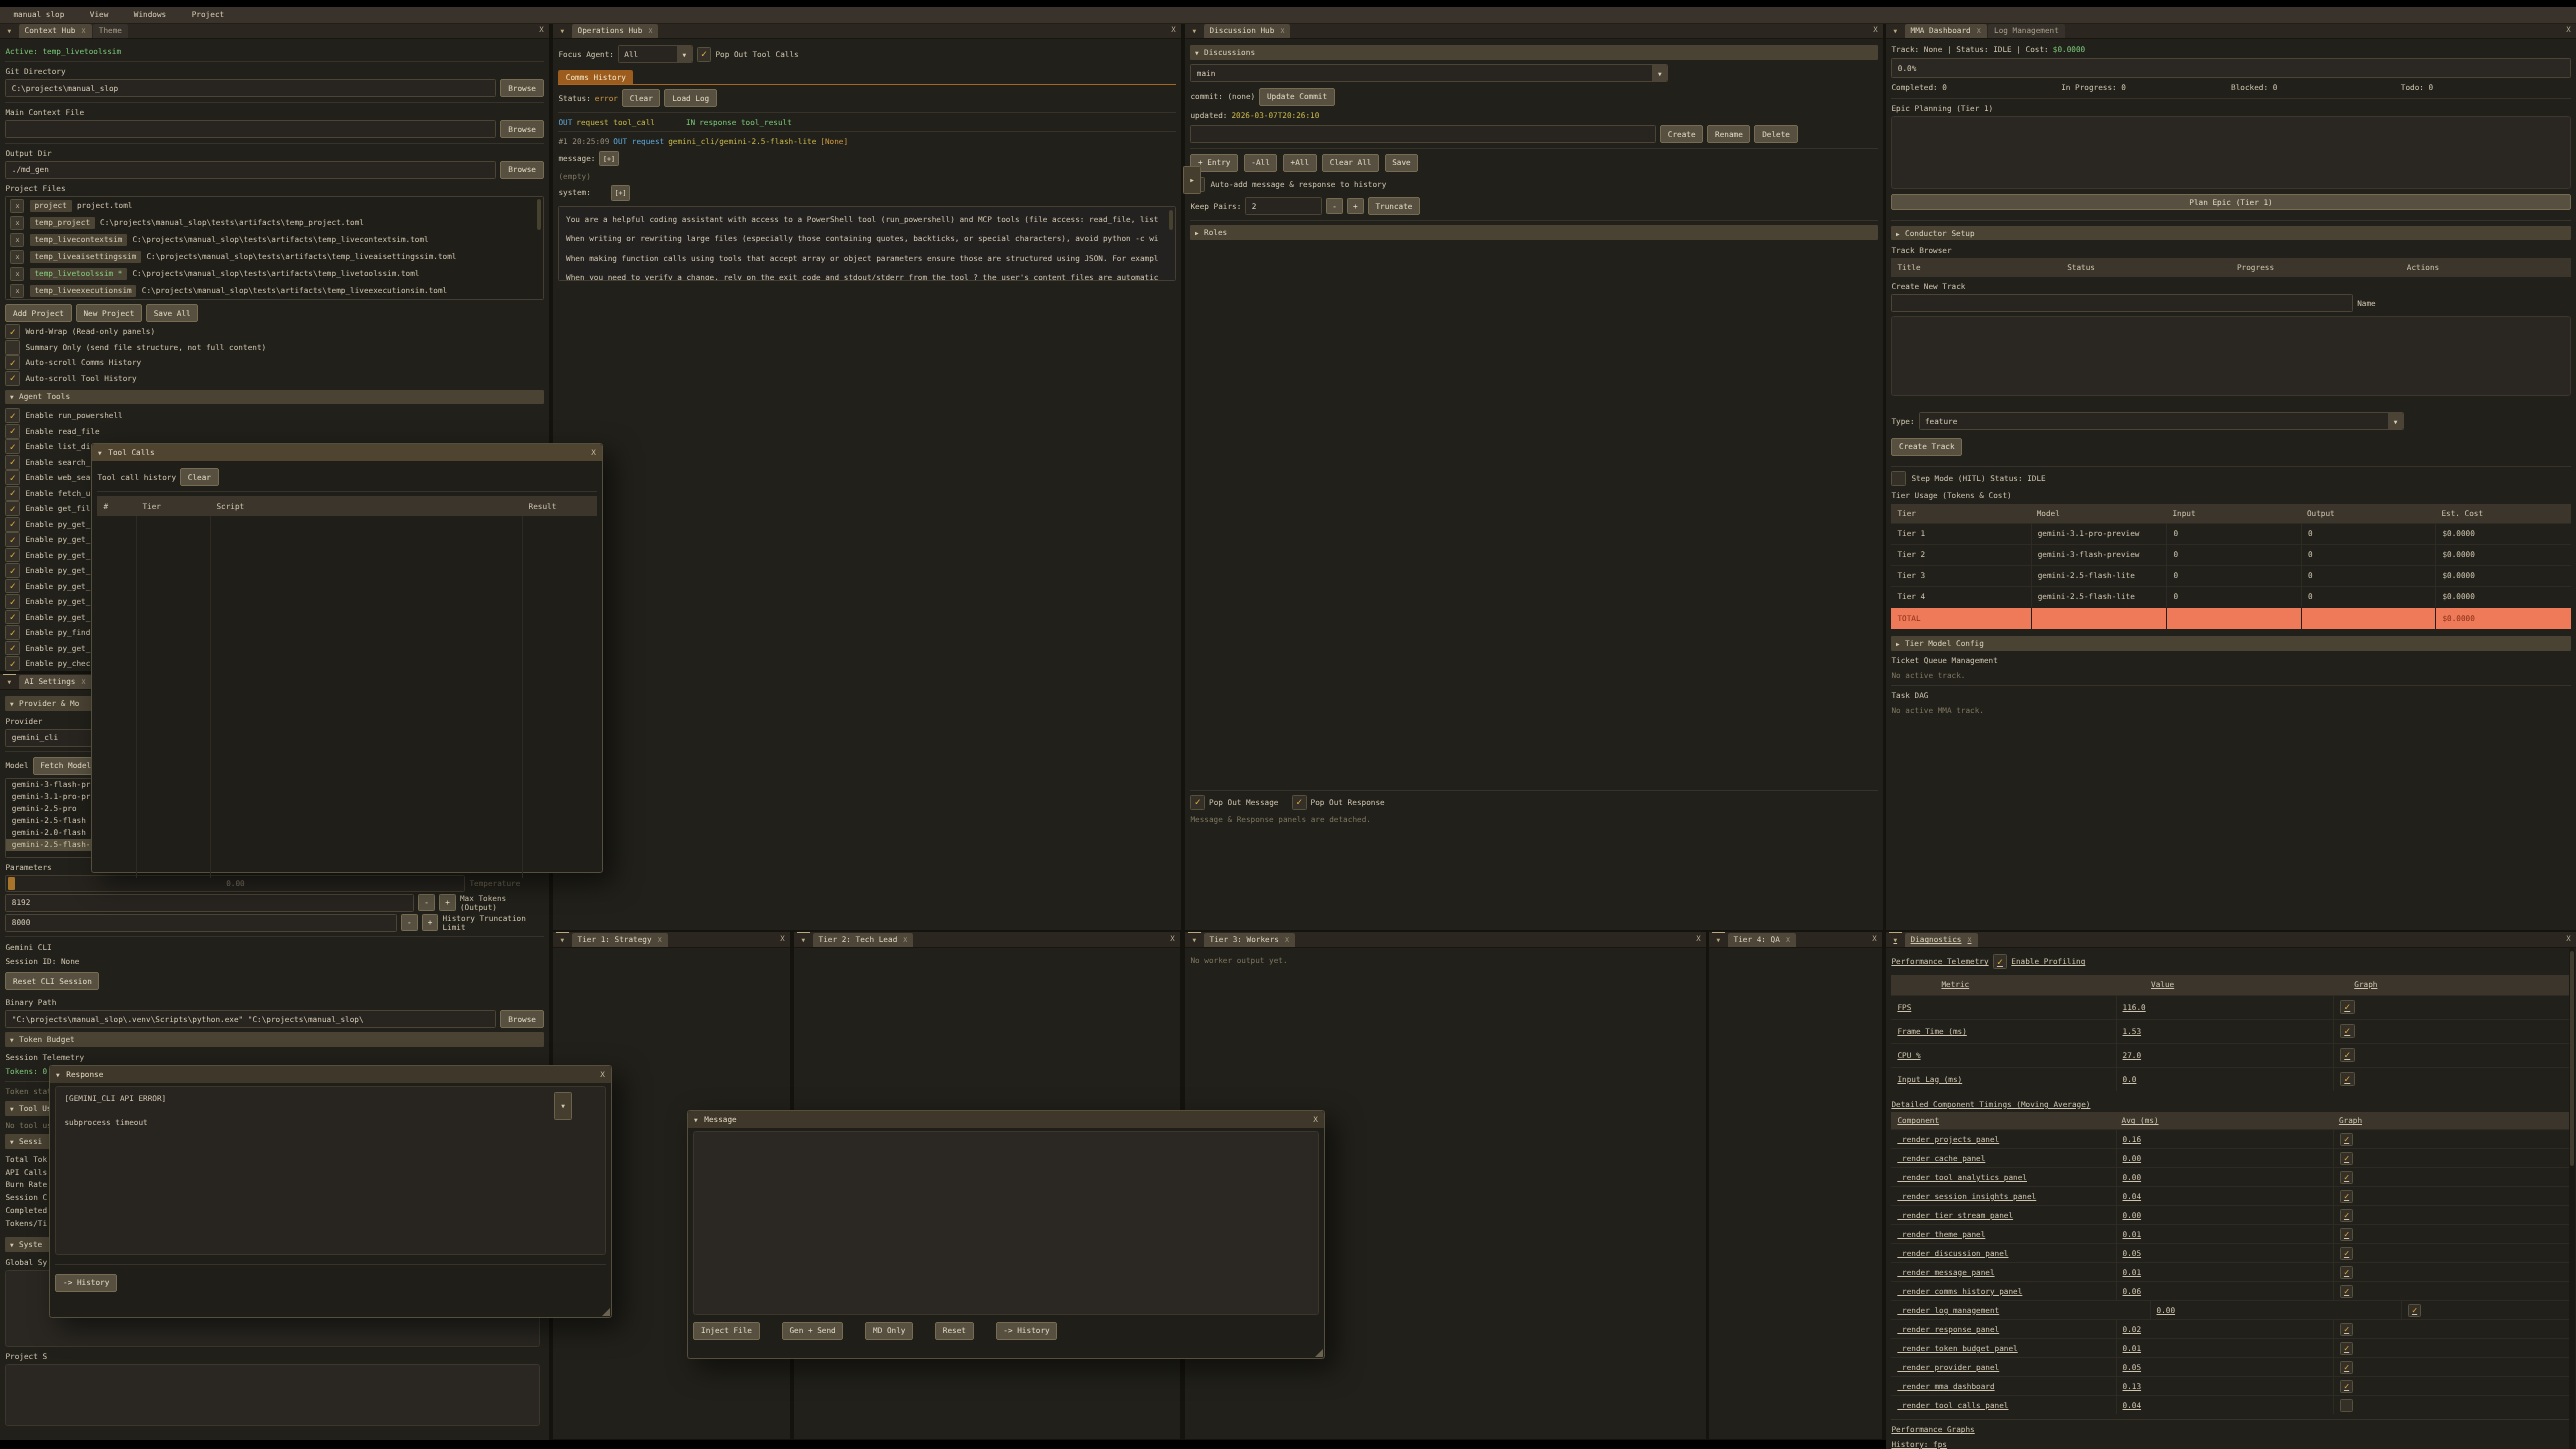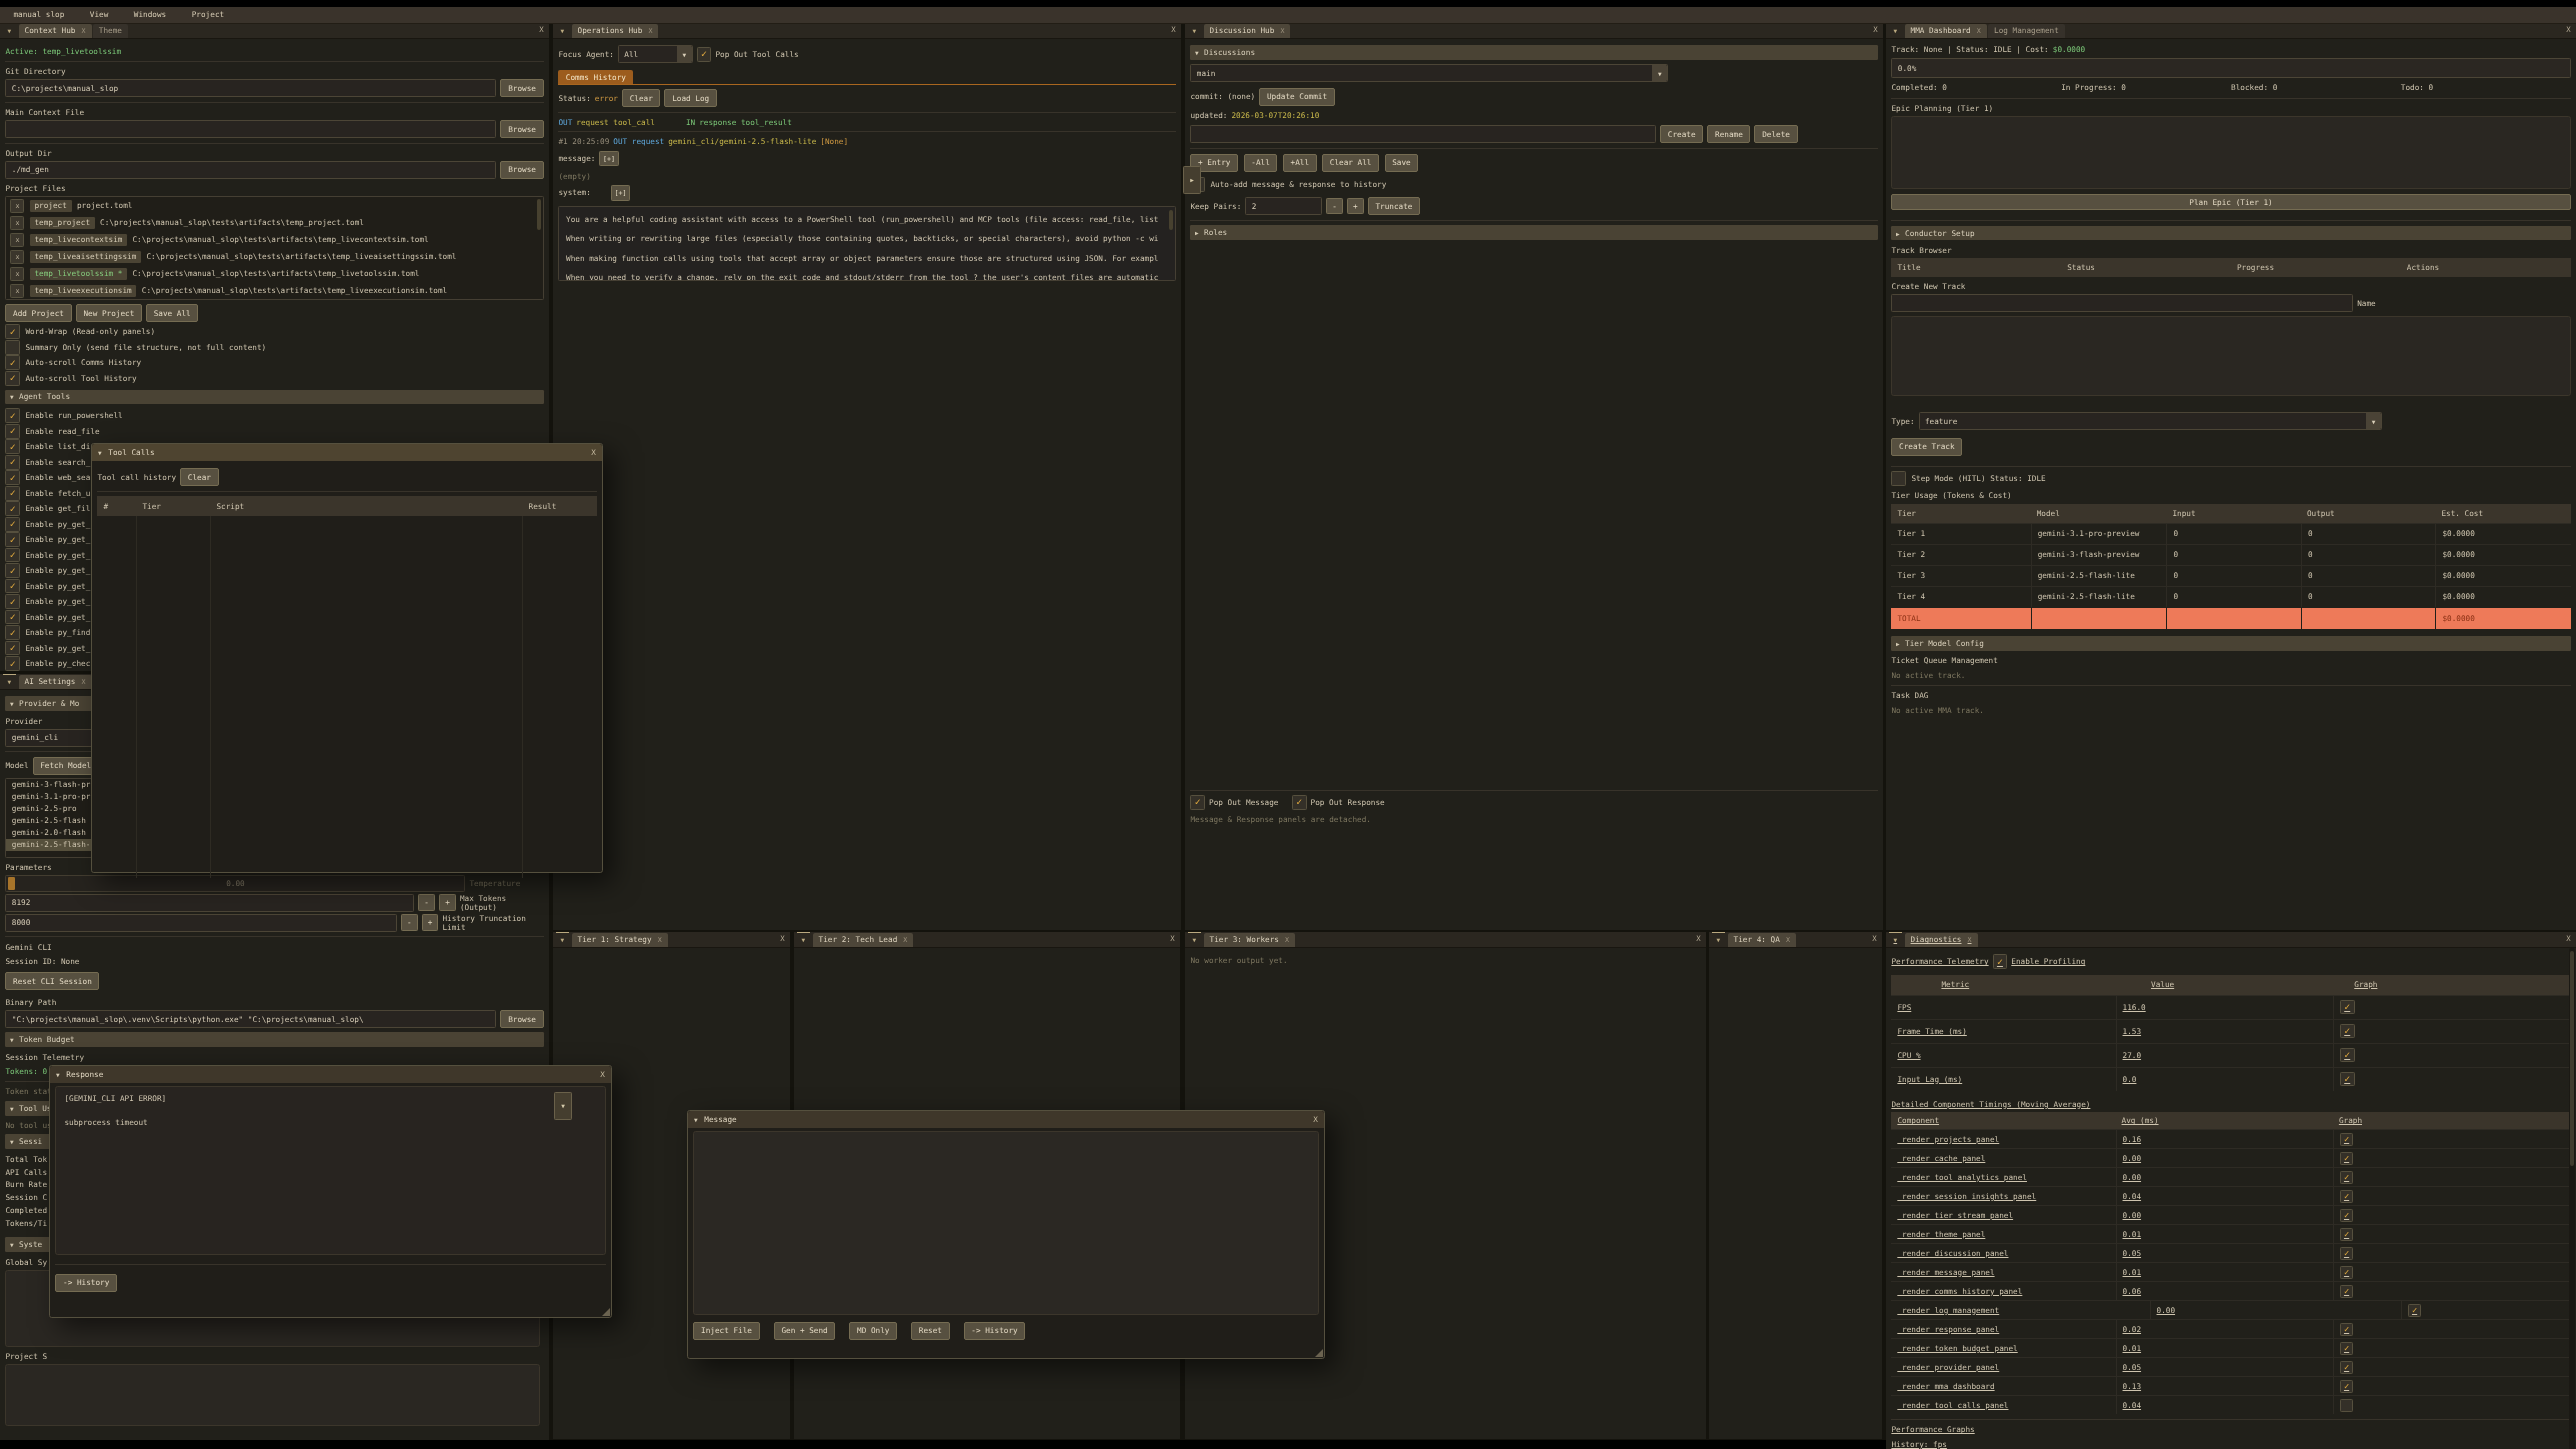--- a/index.html
+++ b/index.html
@@ -629,21 +629,21 @@
         <span class="cell">Title</span><span class="cell">Status</span><span class="cell">Progress</span><span class="cell">Actions</span></div>
       </div>
       <div class="lbl">Create New Track</div>
       <div class="row">
         <div class="input" style="width:449px;"></div>
         <span>Name</span>
       </div>
       <div class="bigbox" style="height:78px;margin-top:4px;"></div>
       <div class="row" style="margin-top:16px;">
         <span>Type:</span>
-        <div class="input combo" style="width:449px;padding-right:7px;">
+        <div class="input combo" style="width:449px;padding-right:29px;">
           <span>feature</span>
             <span class="ar">▼</span>
         </div>
       </div>
       <div class="btn" style="margin:5.4px 0;">Create Track</div>
       <div class="sep"></div>
       <div class="chkrow">
         <span class="chk off"></span>
         <span>Step Mode (HITL) Status: IDLE</span>
       </div>
@@ -1031,21 +1031,21 @@
 
   <div class="fwin" style="left:687px;top:1110px;width:636px;height:247px;z-index:30;">
     <div class="wtitle">
       <span class="arrow">▼</span>
       <span>Message</span>
       <span class="wx">X</span>
     </div>
     <div class="pbody">
       <div class="bigbox" style="height:182px;background:#2b2823;"></div>
       <div class="row" style="margin-top:6.7px;">
-        <div style="display:flex;gap:14px;">
+        <div style="display:flex;gap:22px;">
 
         <div class="btn">Inject File</div>
             <div class="btn">Gen + Send</div>
             <div class="btn">MD Only</div>
             <div class="btn">Reset</div>
             <div class="btn">-&gt; History</div>
           </div>
       </div>
     </div>
     <span class="grip"></span>

